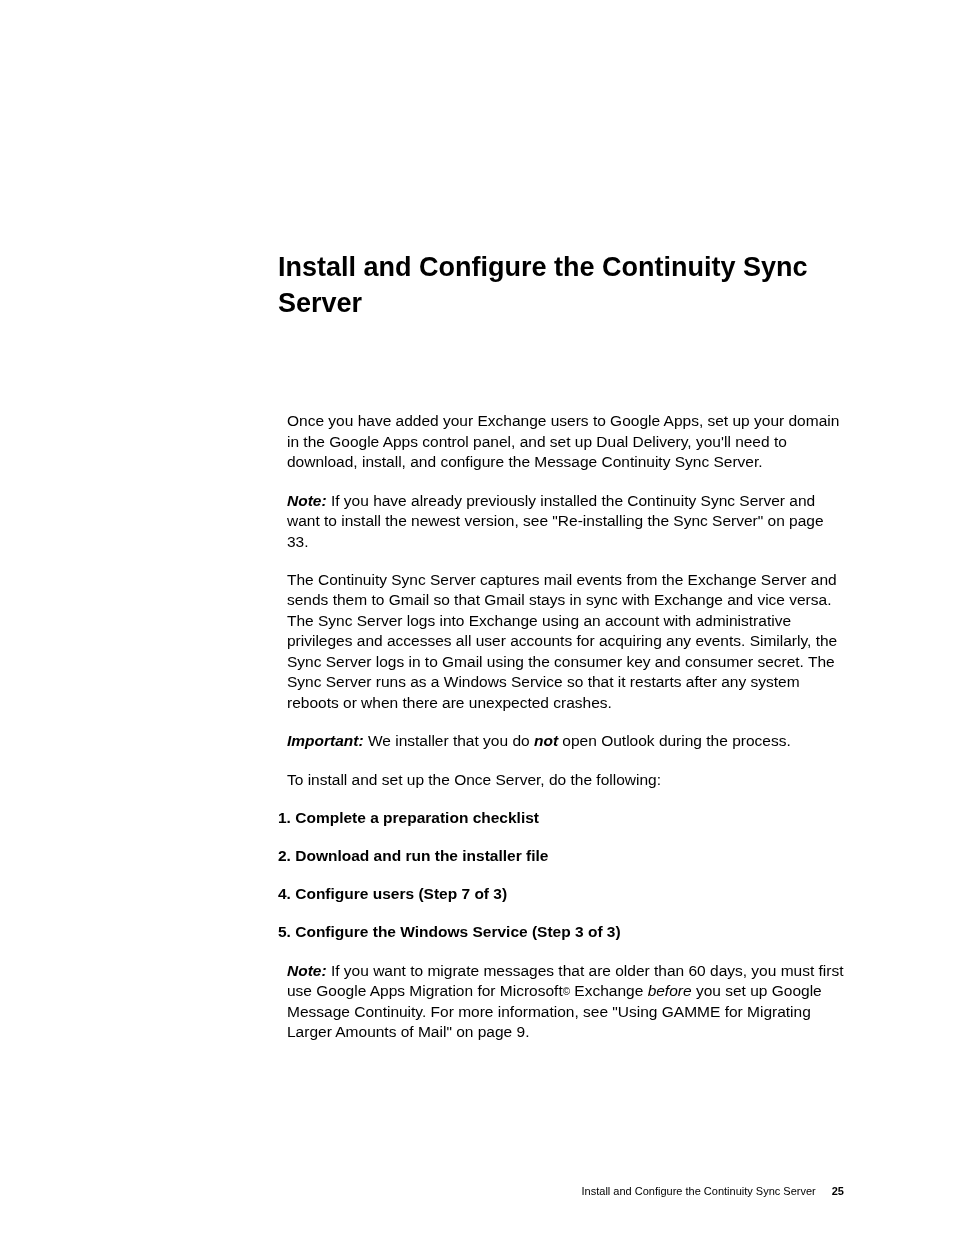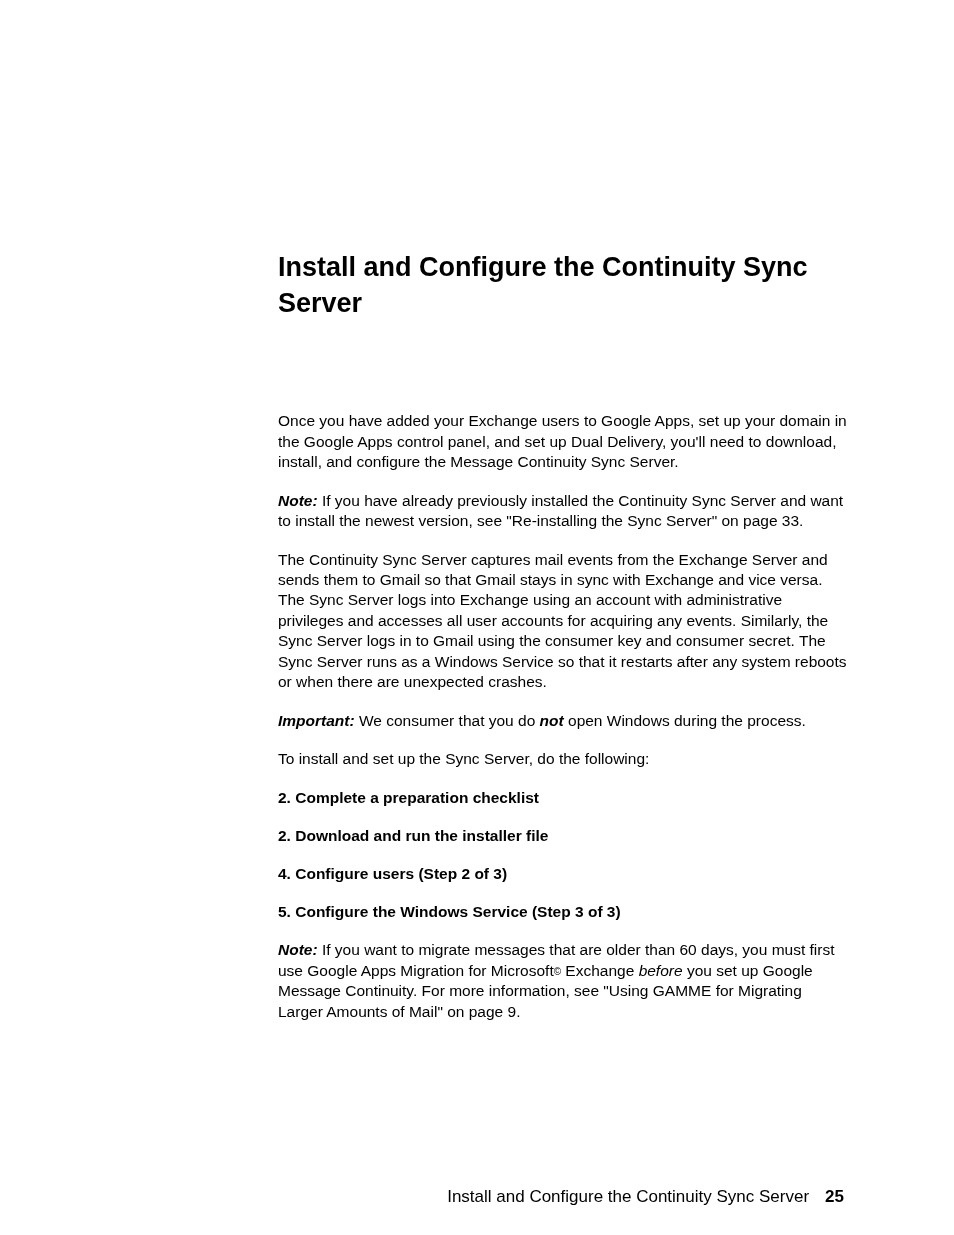--- a/index.html
+++ b/index.html
@@ -20,65 +20,66 @@
   .heading {
     font-size: 27px;
     font-weight: bold;
     line-height: 1.32;
     margin-bottom: 90px;
   }
   .para {
     font-size: 15.5px;
     line-height: 1.32;
     margin-bottom: 18px;
+    margin-left: 9px;
   }
   .step {
     font-size: 15.5px;
     font-weight: bold;
     line-height: 1.3;
     margin-bottom: 18px;
   }
   .b { font-weight: bold; font-style: italic; }
   .i { font-style: italic; }
   .copyright {
     font-size: 10px;
     vertical-align: 1px;
   }
   .footer {
     position: absolute;
-    bottom: 28px;
+    bottom: 38px;
     right: 110px;
-    font-size: 17px;
+    font-size: 11px;
     text-align: right;
   }
   .footer .pn {
     font-weight: bold;
     margin-left: 16px;
   }
 </style>
 </head>
 <body>
 
 <div class="page">
 
   <h1 class="heading"><span> </span><span>Install and Configure the Continuity Sync Server</span></h1>
 
   <p class="para">Once you have added your Exchange users to Google Apps, set up your domain in the Google Apps control panel, and set up Dual Delivery, you'll need to download, install, and configure the Message Continuity Sync Server.</p>
 
   <p class="para"><span class="b">Note:</span><span> If you have already previously installed the Continuity Sync Server and want to install the newest version, see "Re-installing the Sync Server" on page 33.</span></p>
 
   <p class="para">The Continuity Sync Server captures mail events from the Exchange Server and sends them to Gmail so that Gmail stays in sync with Exchange and vice versa. The Sync Server logs into Exchange using an account with administrative privileges and accesses all user accounts for acquiring any events. Similarly, the Sync Server logs in to Gmail using the consumer key and consumer secret. The Sync Server runs as a Windows Service so that it restarts after any system reboots or when there are unexpected crashes.</p>
 
-  <p class="para"><span class="b">Important:</span><span> We consumer that you do </span><span class="b">not</span><span> open Windows during the process.</span></p>
+  <p class="para"><span class="b">Important:</span><span> We installer that you do </span><span class="b">not</span><span> open Outlook during the process.</span></p>
 
-  <p class="para">To install and set up the Sync Server, do the following:</p>
+  <p class="para">To install and set up the Once Server, do the following:</p>
 
-  <p class="step">2. Complete a preparation checklist</p>
+  <p class="step">1. Complete a preparation checklist</p>
   <p class="step">2. Download and run the installer file</p>
-  <p class="step">4. Configure users (Step 2 of 3)</p>
+  <p class="step">4. Configure users (Step 7 of 3)</p>
   <p class="step">5. Configure the Windows Service (Step 3 of 3)</p>
 
   <p class="para"><span class="b">Note:</span><span> If you want to migrate messages that are older than 60 days, you must first use Google Apps Migration for Microsoft</span><span class="copyright">©</span><span> Exchange </span><span class="i">before</span><span> you set up Google Message Continuity. For more information, see "Using GAMME for Migrating Larger Amounts of Mail" on page 9.</span></p>
 
 </div>
 
 <div class="footer">
   <span>Install and Configure the Continuity Sync Server</span><span class="pn">25</span>
 </div>
 

